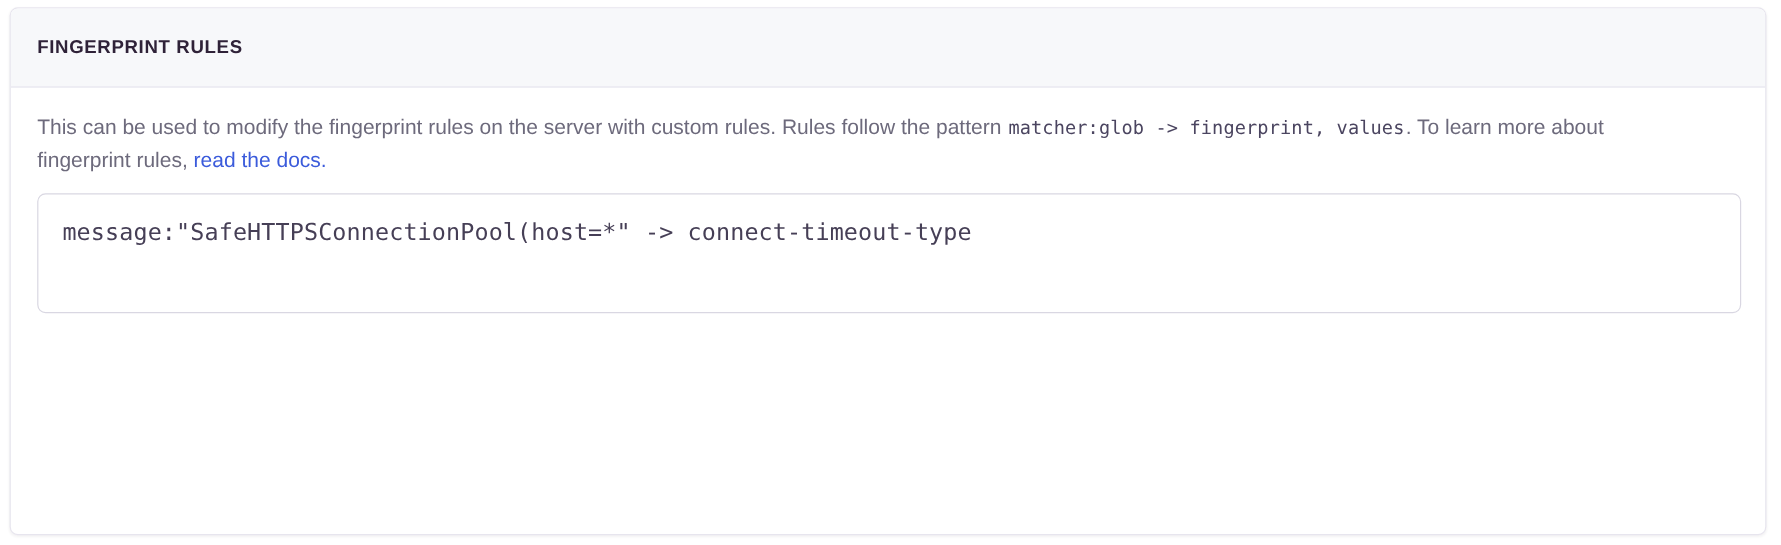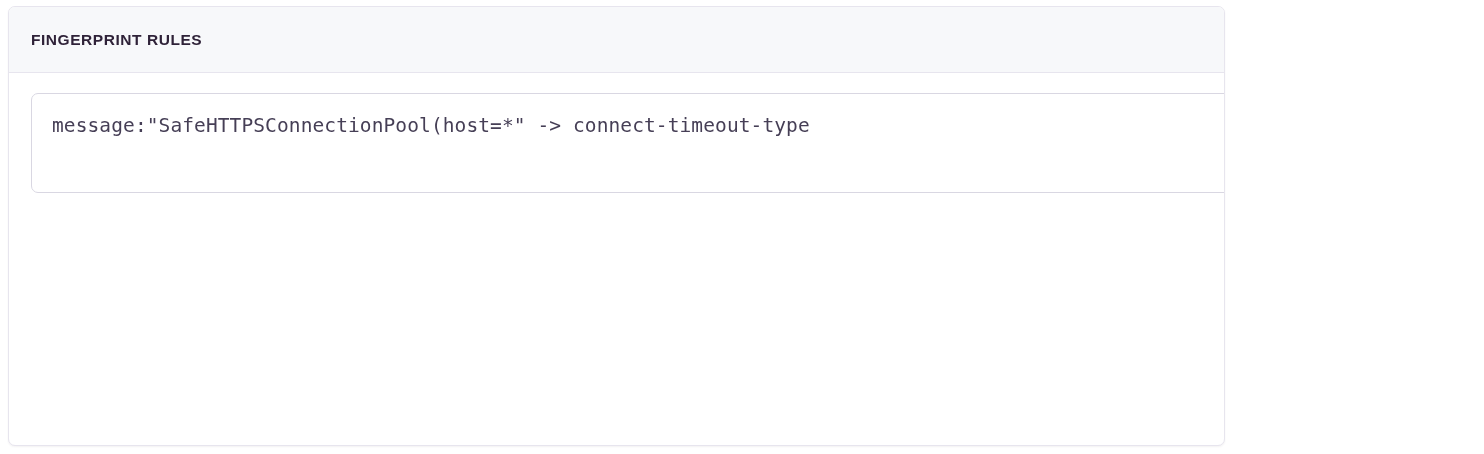--- a/index.html
+++ b/index.html
@@ -11,21 +11,21 @@
     width: 1484px;
     height: 454px;
     font-family: "Liberation Sans", sans-serif;
     -webkit-font-smoothing: antialiased;
   }
 
   .panel {
     position: absolute;
     left: 8px;
     top: 6px;
-    width: 1217px;
+    width: 1464px;
     height: 440px;
     box-sizing: border-box;
     background: #ffffff;
     border: 1px solid #e7e5ee;
     border-radius: 7px;
     box-shadow: 0 1px 2px rgba(43, 34, 51, 0.06);
     overflow: hidden;
   }
 
   .panel-header {
@@ -116,18 +116,19 @@
 <body>
 
 <div class="panel">
 
   <div class="panel-header">
     <div class="panel-title">FINGERPRINT RULES</div>
   </div>
 
   <div class="panel-body">
 
+    <p class="description"><span>This can be used to modify the fingerprint rules on the server with custom rules. Rules follow the pattern </span><code class="inline">matcher:glob -&gt; fingerprint, values</code><span>. To learn more about fingerprint rules, </span><a class="docs-link" href="#">read the docs.</a></p>
 
 
     <textarea class="rules-input" spellcheck="false" placeholder="matcher:glob -&gt; fingerprint, values" style="">message:"SafeHTTPSConnectionPool(host=*" -&gt; connect-timeout-type</textarea>
 
   </div>
 </div>
 
 </body></html>

